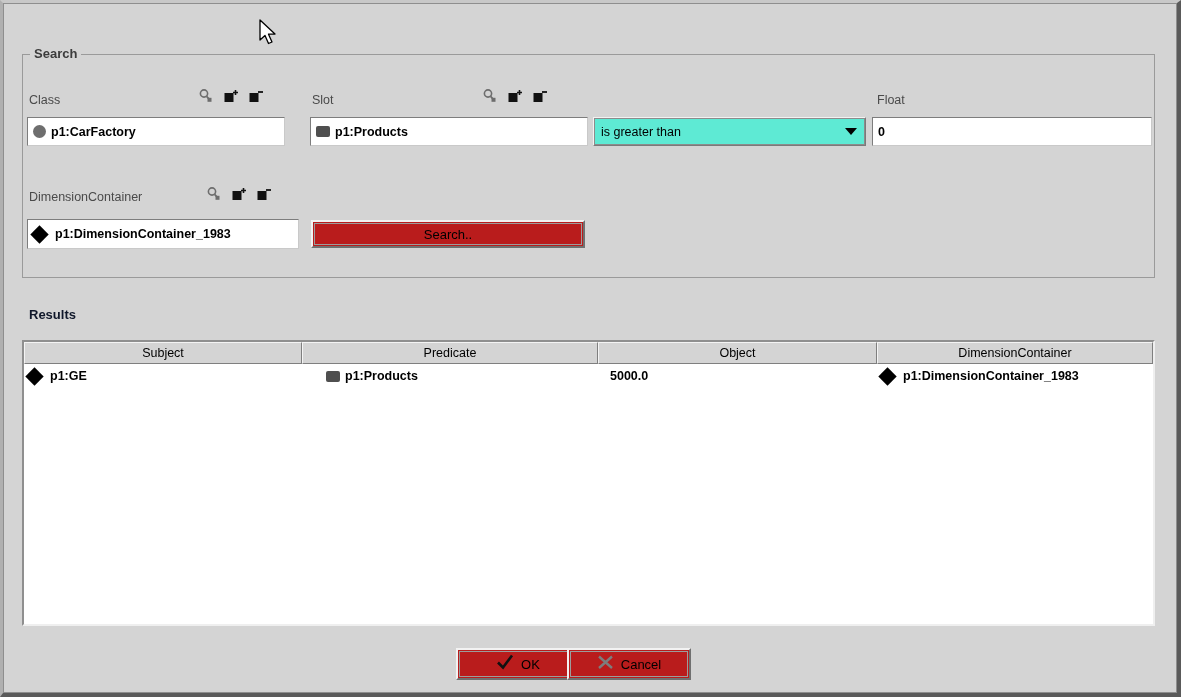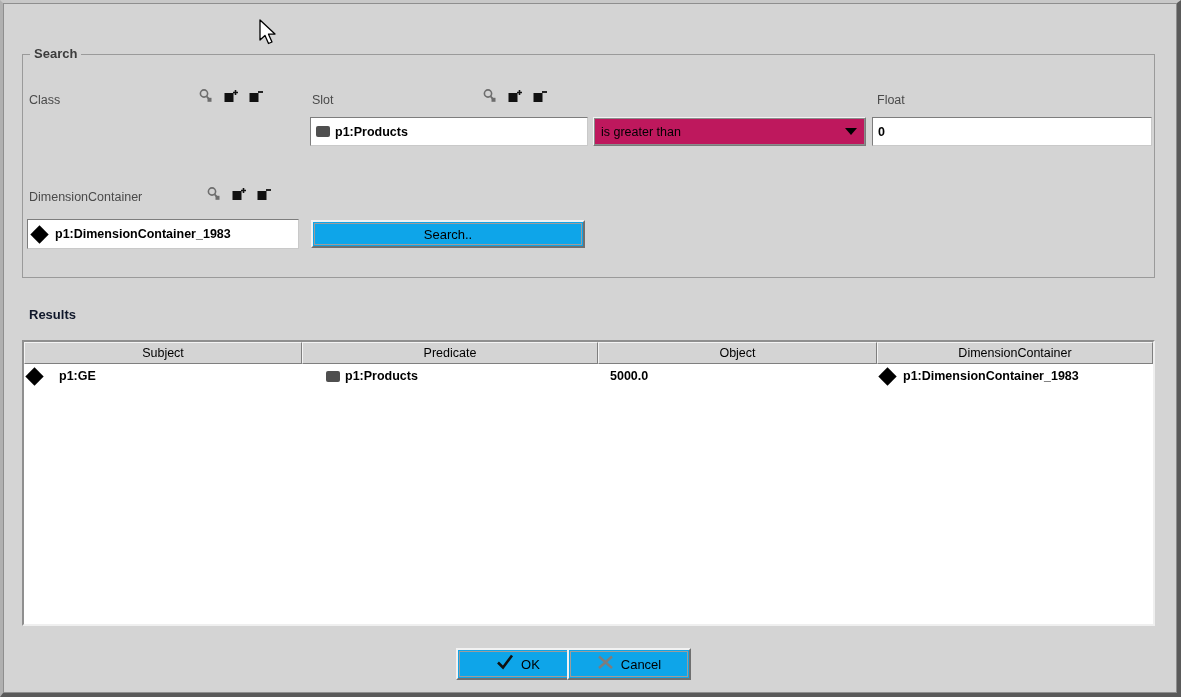--- a/index.html
+++ b/index.html
@@ -167,21 +167,21 @@
   }
   .act-icon {
     width: 16px;
     height: 16px;
     display: block;
   }
 
   
   .combo {
     position: absolute;
-    background: #be185d;
+    background: #5eead4;
     border-top: 1px solid #f2f2f2;
     border-left: 1px solid #f2f2f2;
     border-right: 1px solid #7a7a7a;
     border-bottom: 1px solid #7a7a7a;
     box-sizing: border-box;
     display: flex;
     align-items: center;
     font-size: 12.5px;
     color: #000;
   }
@@ -199,21 +199,21 @@
     width: 0; height: 0;
     border-left: 6px solid transparent;
     border-right: 6px solid transparent;
     border-top: 7px solid #000000;
     margin-right: 3px;
   }
 
   
   .btn {
     position: absolute;
-    background: #0ea5e9;
+    background: #b91c1c;
     border-top: 2px solid #f2f2f2;
     border-left: 2px solid #f2f2f2;
     border-right: 2px solid #707070;
     border-bottom: 2px solid #707070;
     box-sizing: border-box;
     display: flex;
     align-items: center;
     justify-content: center;
     font-size: 13px;
     color: #000000;
@@ -329,20 +329,24 @@
         <path d="M12.5 2 L12.5 7 M10 4.5 L15 4.5" stroke="#111" stroke-width="1.6"></path>
       </svg>
     </span>
     <span class="act-icon">
       <svg width="16" height="16" viewBox="0 0 16 16">
         <rect x="1.5" y="5" width="9" height="9" fill="#111"></rect>
         <path d="M10 4 L15 4" stroke="#111" stroke-width="1.8"></path>
       </svg>
     </span>
   </div>
+  <div class="text-field" style="left:27px; top:117px; width:258px; height:29px;">
+    <span class="ico-circle"></span>
+    <span class="val">p1:CarFactory</span>
+  </div>
 
   <div class="field-label" style="left:312px; top:93px;">Slot</div>
   <div class="icon-row" style="left:482px; top:88px;">
     <span class="act-icon">
       <svg width="16" height="16" viewBox="0 0 16 16">
         <circle cx="6" cy="5.5" r="3.6" fill="none" stroke="#6d6d6d" stroke-width="1.6"></circle>
         <path d="M8.6 8.4 L12 12" stroke="#6d6d6d" stroke-width="1.8" fill="none"></path>
         <rect x="9.5" y="9.8" width="4" height="4" fill="#6d6d6d"></rect>
       </svg>
     </span>
@@ -414,21 +418,21 @@
   <div class="table-wrap">
     <div class="thead">
       <div class="th" style="width:278px">Subject</div>
       <div class="th" style="width:296px">Predicate</div>
       <div class="th" style="width:279px">Object</div>
       <div class="th" style="width:276px">DimensionContainer</div>
     </div>
     <div class="trow">
       <div class="td" style="width:278px">
         <span class="ico-diamond"></span>
-        <span class="val" style="margin-left:18px">p1:GE</span>
+        <span class="val" style="margin-left:9px">p1:GE</span>
       </div>
       <div class="td" style="width:296px; padding-left:24px">
         <span class="ico-square"></span>
         <span class="val">p1:Products</span>
       </div>
       <div class="td" style="width:279px; padding-left:12px">
         <span>5000.0</span>
       </div>
       <div class="td" style="width:276px; padding-left:4px">
         <span class="ico-diamond"></span>

